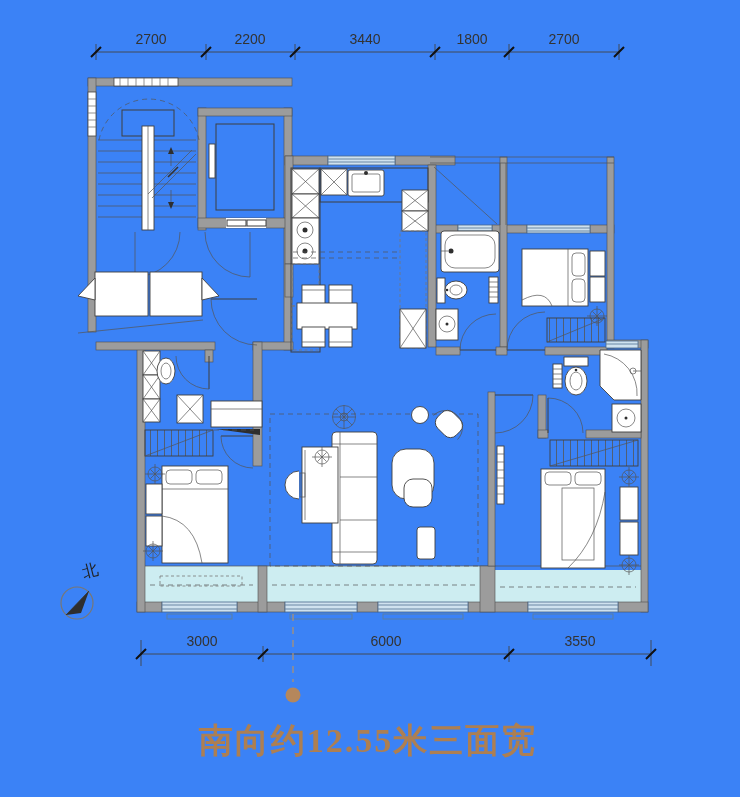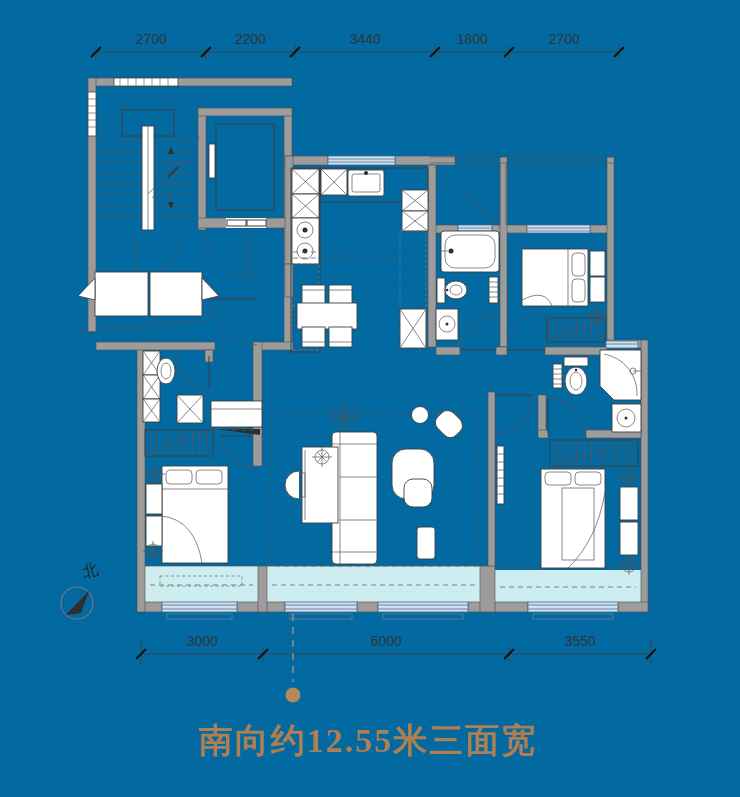--- a/index.html
+++ b/index.html
@@ -1,16 +1,16 @@
 <!DOCTYPE html>
 <html><head>
 <meta charset="utf-8">
 <style>
   html,body{margin:0;padding:0;background:#fff;}
-  #stage{position:relative;width:740px;height:797px;background:#0369a1;overflow:hidden;
+  #stage{position:relative;width:740px;height:797px;background:#3b82f6;overflow:hidden;
          font-family:"Liberation Sans",sans-serif;}
   svg{position:absolute;left:0;top:0;}
   .wall{fill:#9c9c9c;stroke:#4d4d4d;stroke-width:.6;}
   .ln{fill:none;stroke:#3f3f3f;stroke-width:1;}
   .thin{stroke-width:.7;stroke:#555;fill:none;}
   .dash{stroke-dasharray:5 4;}
   .fix{fill:#ffffff;stroke:#3f3f3f;stroke-width:.9;}
   .dashfix{fill:none;stroke:#777;stroke-width:.8;stroke-dasharray:3 2.5;}
   .win{fill:#cfe2ef;stroke:#49688a;stroke-width:.8;}
   .winln{stroke:#5d7e9c;stroke-width:.9;fill:none;}

